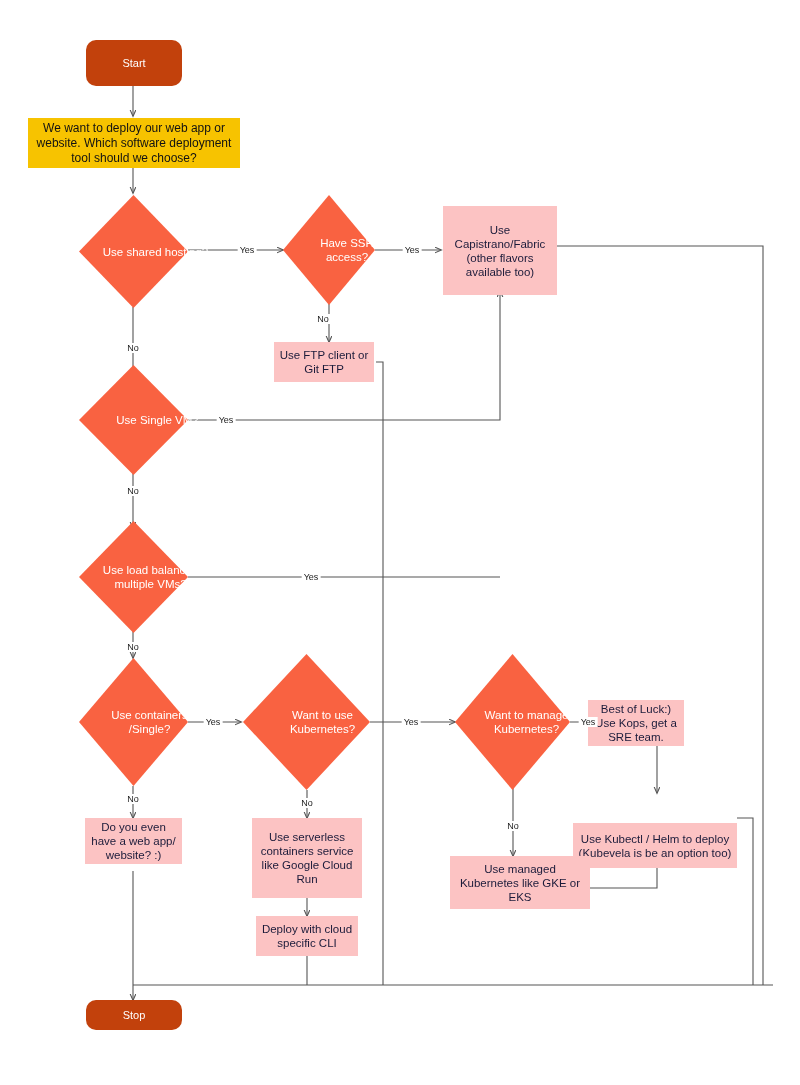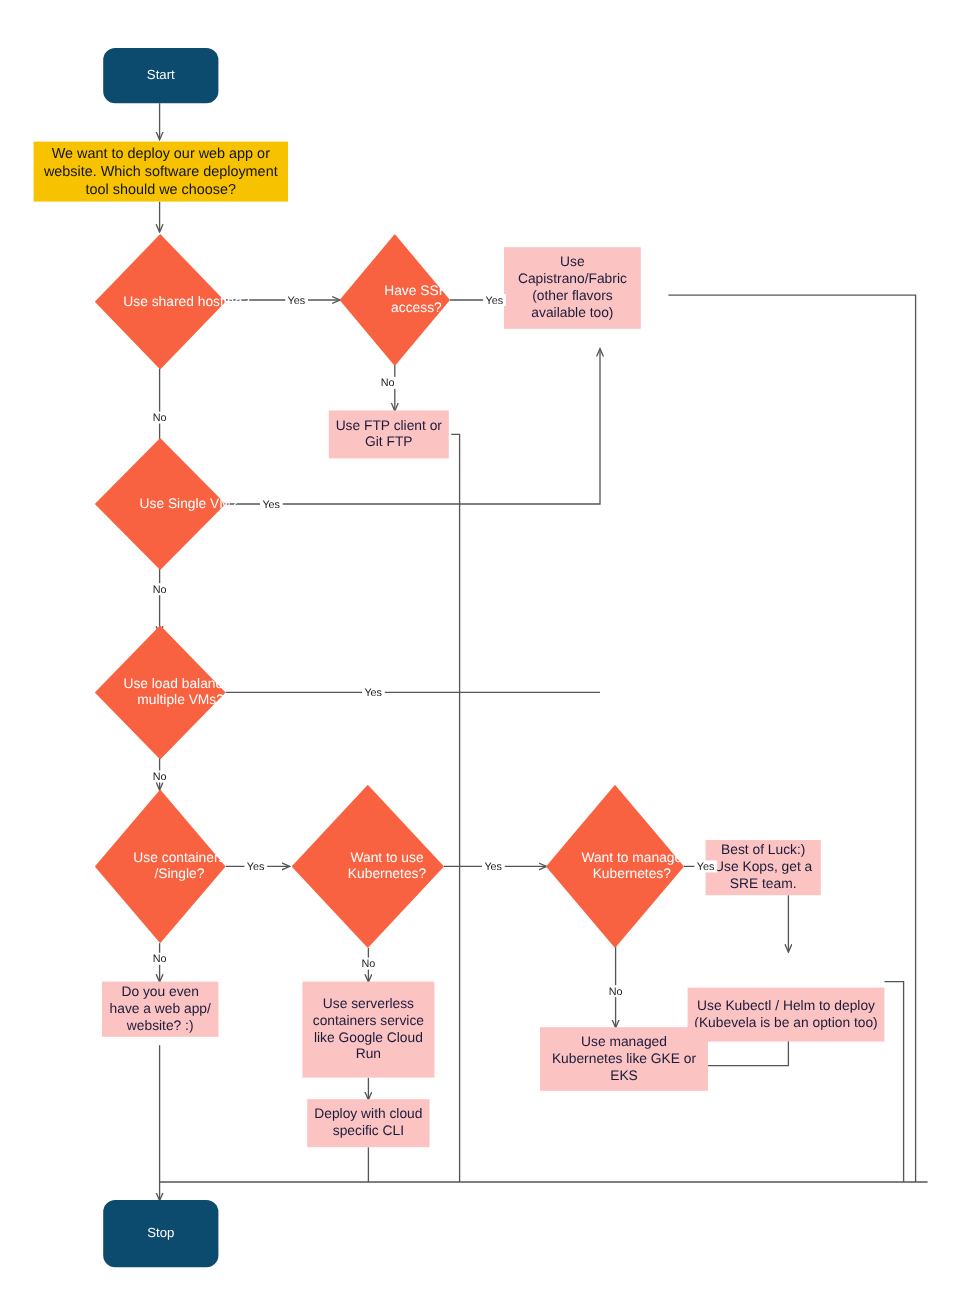--- a/index.html
+++ b/index.html
@@ -1,20 +1,20 @@
 <!DOCTYPE html>
 <html><head>
 <meta charset="utf-8">
 <style>
   html,body{margin:0;padding:0;background:#ffffff;}
   body{width:800px;height:1085px;font-family:"Liberation Sans",sans-serif;overflow:hidden;}
   #canvas{position:relative;width:800px;height:1085px;background:#fff;}
   svg#wires{position:absolute;left:0;top:0;width:800px;height:1085px;pointer-events:none;}
   .node{position:absolute;box-sizing:border-box;display:flex;align-items:center;justify-content:center;text-align:center;}
-  .terminal{background:#0c4a6e;color:#ffffff;border-radius:10px;font-size:11px;}
+  .terminal{background:#c2410c;color:#ffffff;border-radius:10px;font-size:11px;}
   .question{background:#f7c300;color:#121212;font-size:12px;line-height:15px;padding:4px 6px;}
   .process{background:#fcc3c3;color:#1b1b3a;font-size:11.5px;line-height:14px;padding:3px 5px;}
   .diamond-wrap{position:absolute;}
   .diamond-shape{position:absolute;left:0;top:0;width:100%;height:100%;background:#f96241;
     -webkit-clip-path:polygon(50% 0,100% 50%,50% 100%,0 50%);clip-path:polygon(50% 0,100% 50%,50% 100%,0 50%);}
   .diamond-label{position:absolute;left:0;top:0;width:100%;height:100%;display:flex;align-items:center;
     justify-content:center;text-align:center;color:#ffffff;font-size:11.5px;line-height:14px;}
   .edge-label{position:absolute;background:#ffffff;color:#222;font-size:9px;padding:0 2px;
     transform:translate(-50%,-50%);white-space:nowrap;}
 </style>
@@ -82,21 +82,21 @@
       <path d="M773,985 L133,985"></path>
       <path d="M133,985 L133,1000" marker-end="url(#arrow)"></path>
       <path d="M773,246 L773,985" stroke-opacity="0"></path>
     </g>
   </svg>
 
   <div class="node terminal" style="left:86px;top:40px;width:96px;height:46px;">
     <span>Start</span>
   </div>
 
-  <div class="node terminal" style="left:86px;top:1000px;width:96px;height:56px;">
+  <div class="node terminal" style="left:86px;top:1000px;width:96px;height:30px;">
     <span>Stop</span>
   </div>
 
   <div class="node question" style="left:28px;top:118px;width:212px;height:50px;">
     <span>We want to deploy our web app or website. Which software deployment tool should we choose?</span>
   </div>
 
   <div class="diamond-wrap" style="left:79px;top:195px;width:109px;height:113px;">
     <div class="diamond-shape"></div>
     <div class="diamond-label" style="padding:0 22px;">Use shared hosting?</div>
@@ -125,21 +125,21 @@
   <div class="diamond-wrap" style="left:243px;top:654px;width:127px;height:136px;">
     <div class="diamond-shape"></div>
     <div class="diamond-label" style="padding:0 16px;">Want to use Kubernetes?</div>
   </div>
 
   <div class="diamond-wrap" style="left:455px;top:654px;width:115px;height:136px;">
     <div class="diamond-shape"></div>
     <div class="diamond-label" style="padding:0 14px;">Want to manage Kubernetes?</div>
   </div>
 
-  <div class="node process" style="left:420px;top:206px;width:114px;height:68px;">
+  <div class="node process" style="left:443px;top:206px;width:114px;height:89px;">
     <span>Use Capistrano/Fabric (other flavors available too)</span>
   </div>
 
   <div class="node process" style="left:274px;top:342px;width:100px;height:40px;">
     <span>Use FTP client or Git FTP</span>
   </div>
 
   <div class="node process" style="left:85px;top:818px;width:97px;height:46px;">
     <span>Do you even have a web app/ website? :)</span>
   </div>

